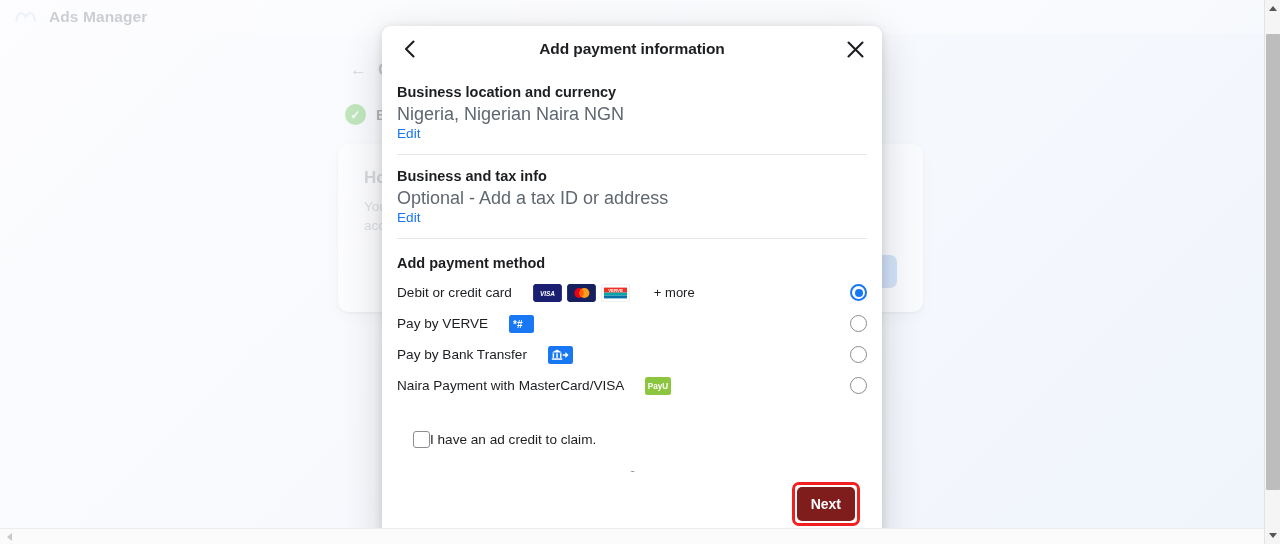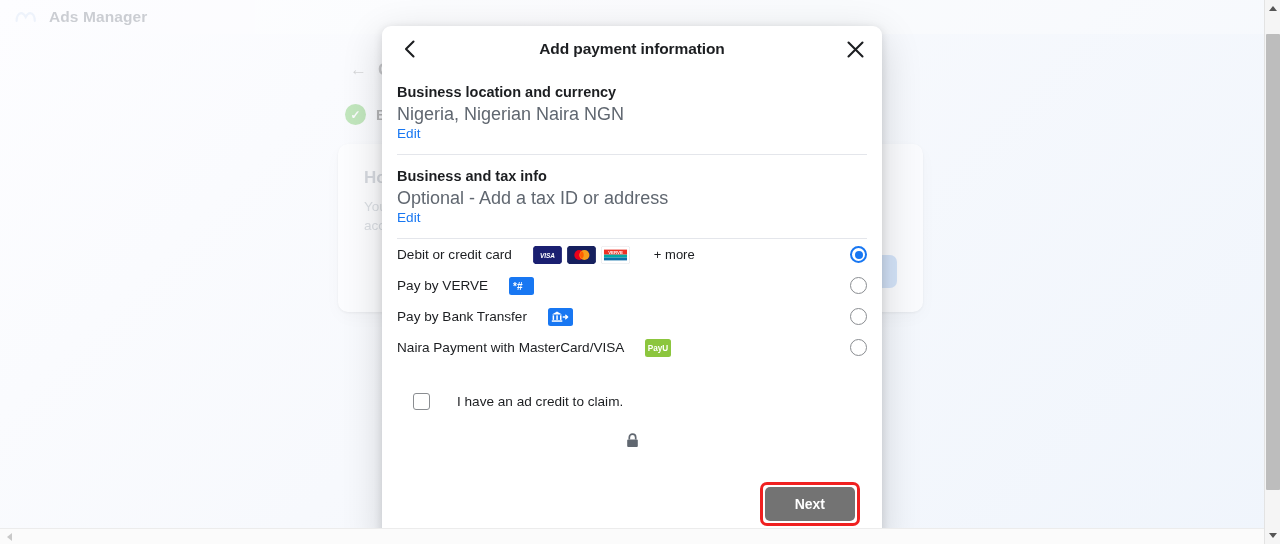--- a/index.html
+++ b/index.html
@@ -134,21 +134,21 @@
     border: 1.6px solid #8a8d91; flex: none;
     display: flex; align-items: center; justify-content: center;
     background: #fff;
   }
   .radio.checked { border-color: #1877f2; border-width: 2px; }
   .radio.checked::after {
     content: ""; width: 8px; height: 8px; border-radius: 50%; background: #1877f2;
   }
 
   #credit-row {
-    display: flex; align-items: center; gap: 27px;
+    display: flex; align-items: center; gap: 0;
     padding: 30px 0 0 16px;
   }
   #credit-box {
     width: 17px; height: 17px; border: 1.6px solid #8a8d91;
     border-radius: 3px; background: #fff; flex: none;
   }
   #credit-label { font-size: 13.6px; color: #1c1e21; }
 
   #secure-block {
     text-align: center; padding-top: 23px;
@@ -158,24 +158,24 @@
 
   #dialog-footer {
     flex: none; height: 72px; position: relative;
   }
   #next-wrap {
     position: absolute; right: 22px; top: 10px;
     border: 3px solid #f02020; border-radius: 7px;
     padding: 2px;
   }
   #next-btn {
-    background: #737373; color: #fff;
+    background: #7f1d1d; color: #fff;
     border: none; border-radius: 5px;
     font-family: inherit; font-size: 14px; font-weight: 700;
-    padding: 9px 30px; cursor: pointer; display: block;
+    padding: 9px 14px; cursor: pointer; display: block;
   }
 
   
   #vscroll {
     position: absolute; right: 0; top: 0; width: 16px; height: 544px;
     background: #f5f5f5; border-left: 1px solid #e3e3e3;
   }
   #vthumb {
     position: absolute; left: 1px; top: 34px; width: 14px; height: 456px;
     background: #bdbdbd; border-radius: 1px;
@@ -251,20 +251,21 @@
 
     <div class="section">
       <div class="section-texts">
         <div class="section-title">Business and tax info</div>
         <div class="section-sub">Optional - Add a tax ID or address</div>
       </div>
       <button class="edit-link">Edit</button>
     </div>
     <div class="divider"></div>
 
+    <div id="methods-title">Add payment method</div>
 
     <div class="method-row">
       <div class="method-left">
         <span class="method-label">Debit or credit card</span>
         <span class="badges">
           <svg class="card-logo" viewBox="0 0 40 25">
             <rect width="40" height="25" rx="3" fill="#1a1f71"></rect>
             <text x="20" y="16.5" font-family="Liberation Sans, sans-serif" font-size="9" font-weight="700" fill="#ffffff" text-anchor="middle" font-style="italic">VISA</text>
           </svg>
           <svg class="card-logo" viewBox="0 0 40 25">

